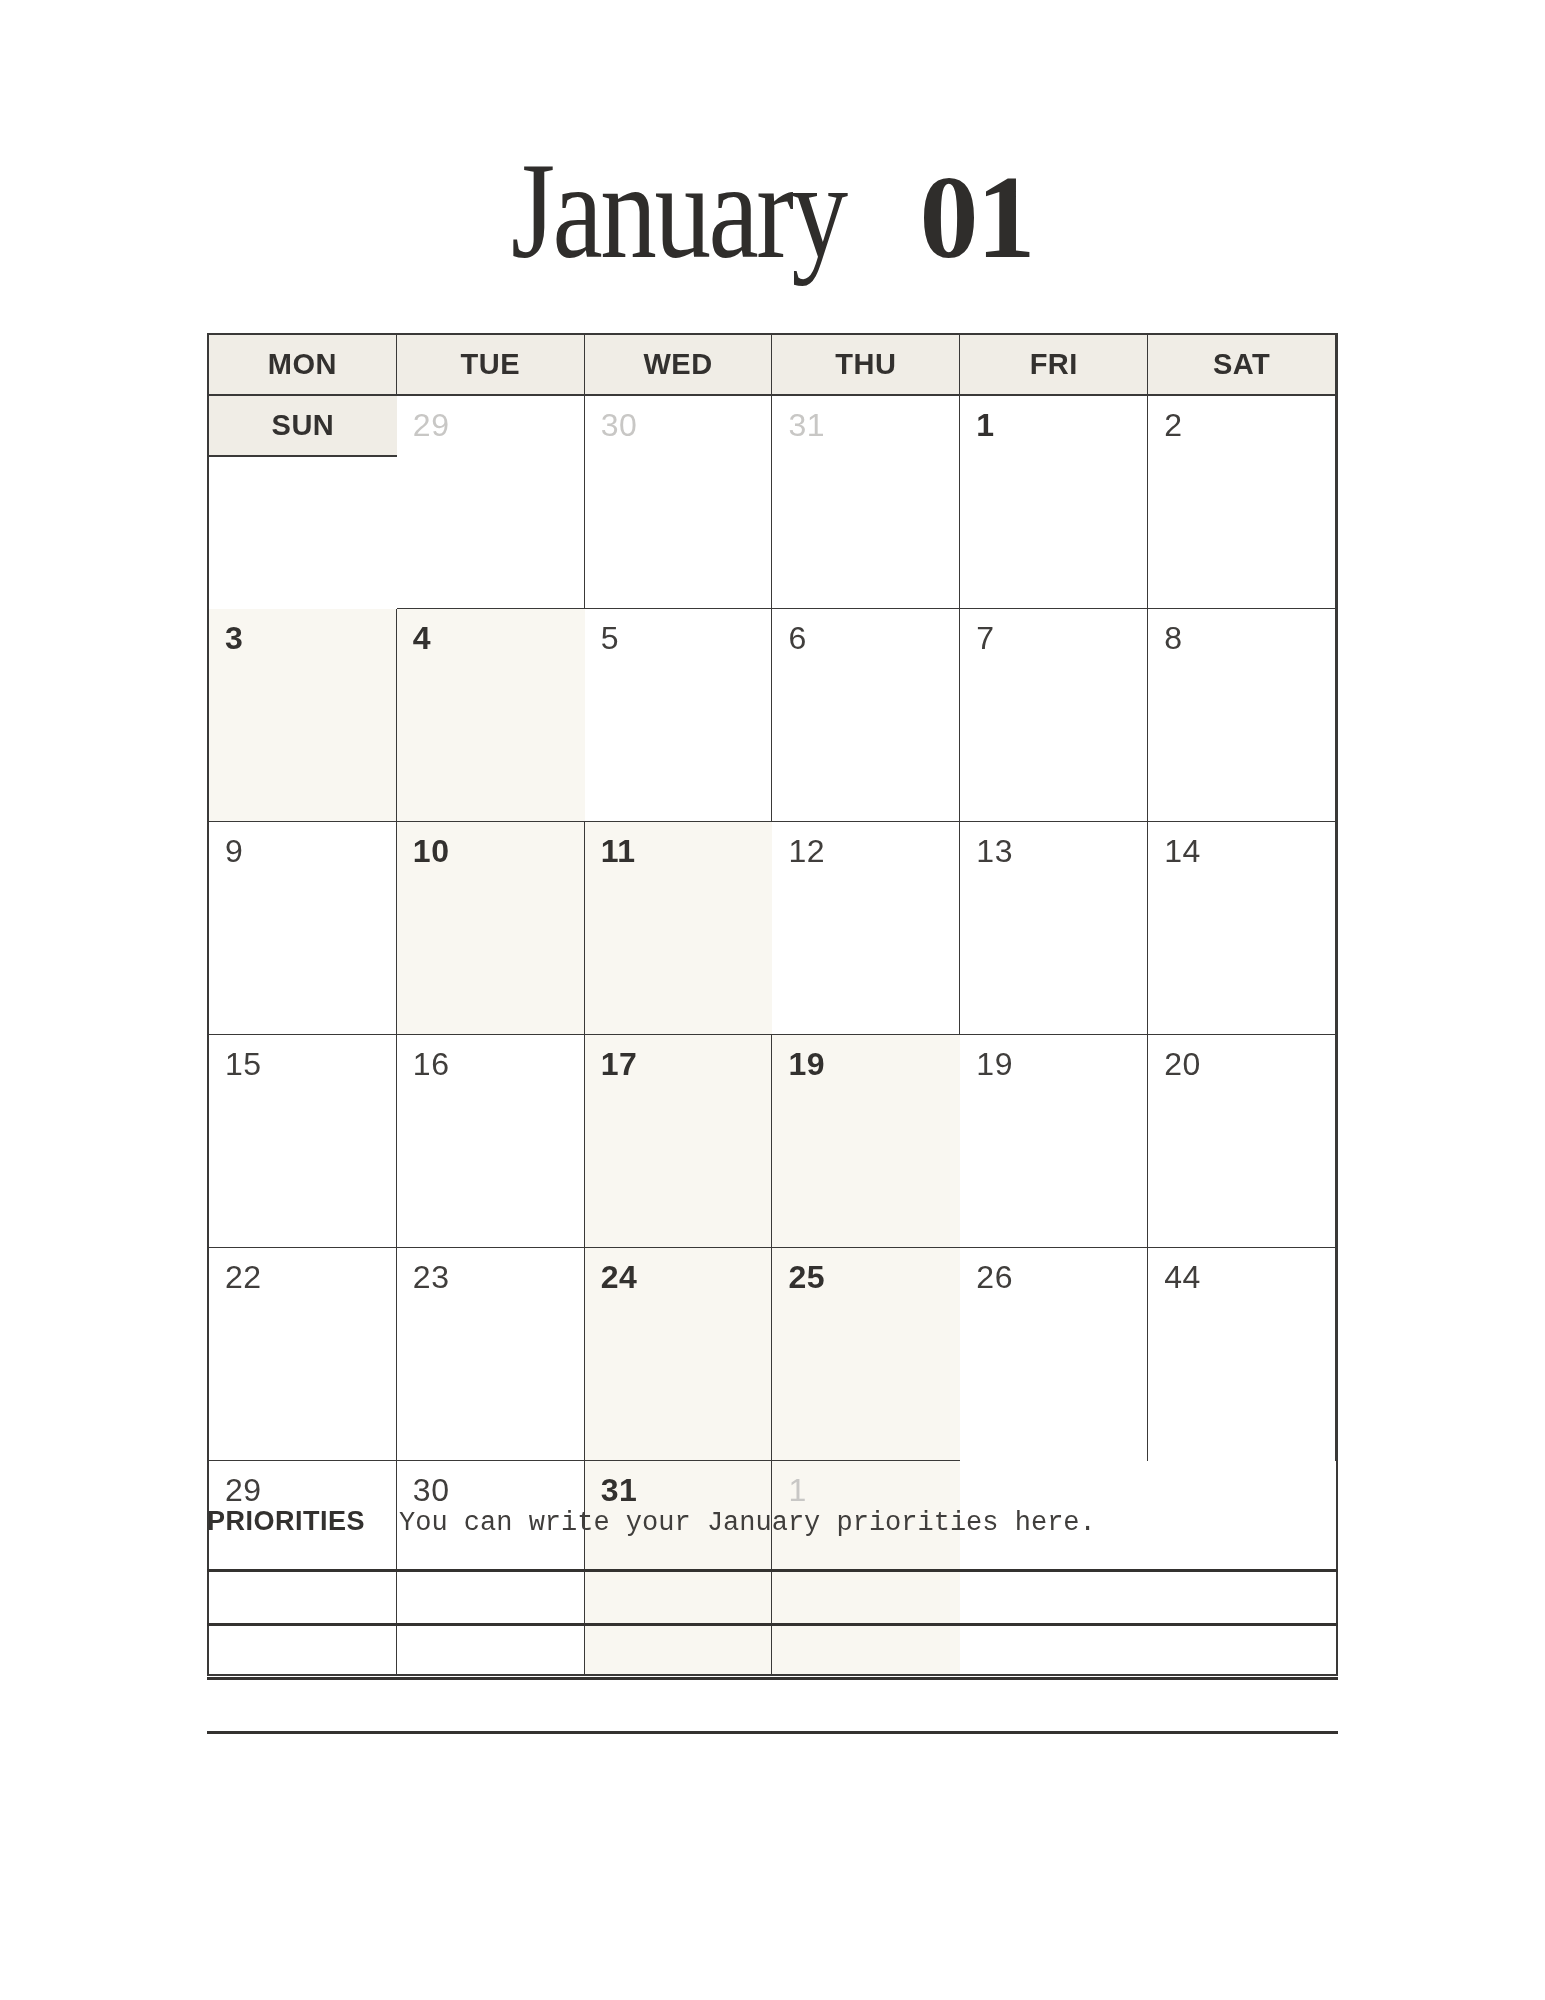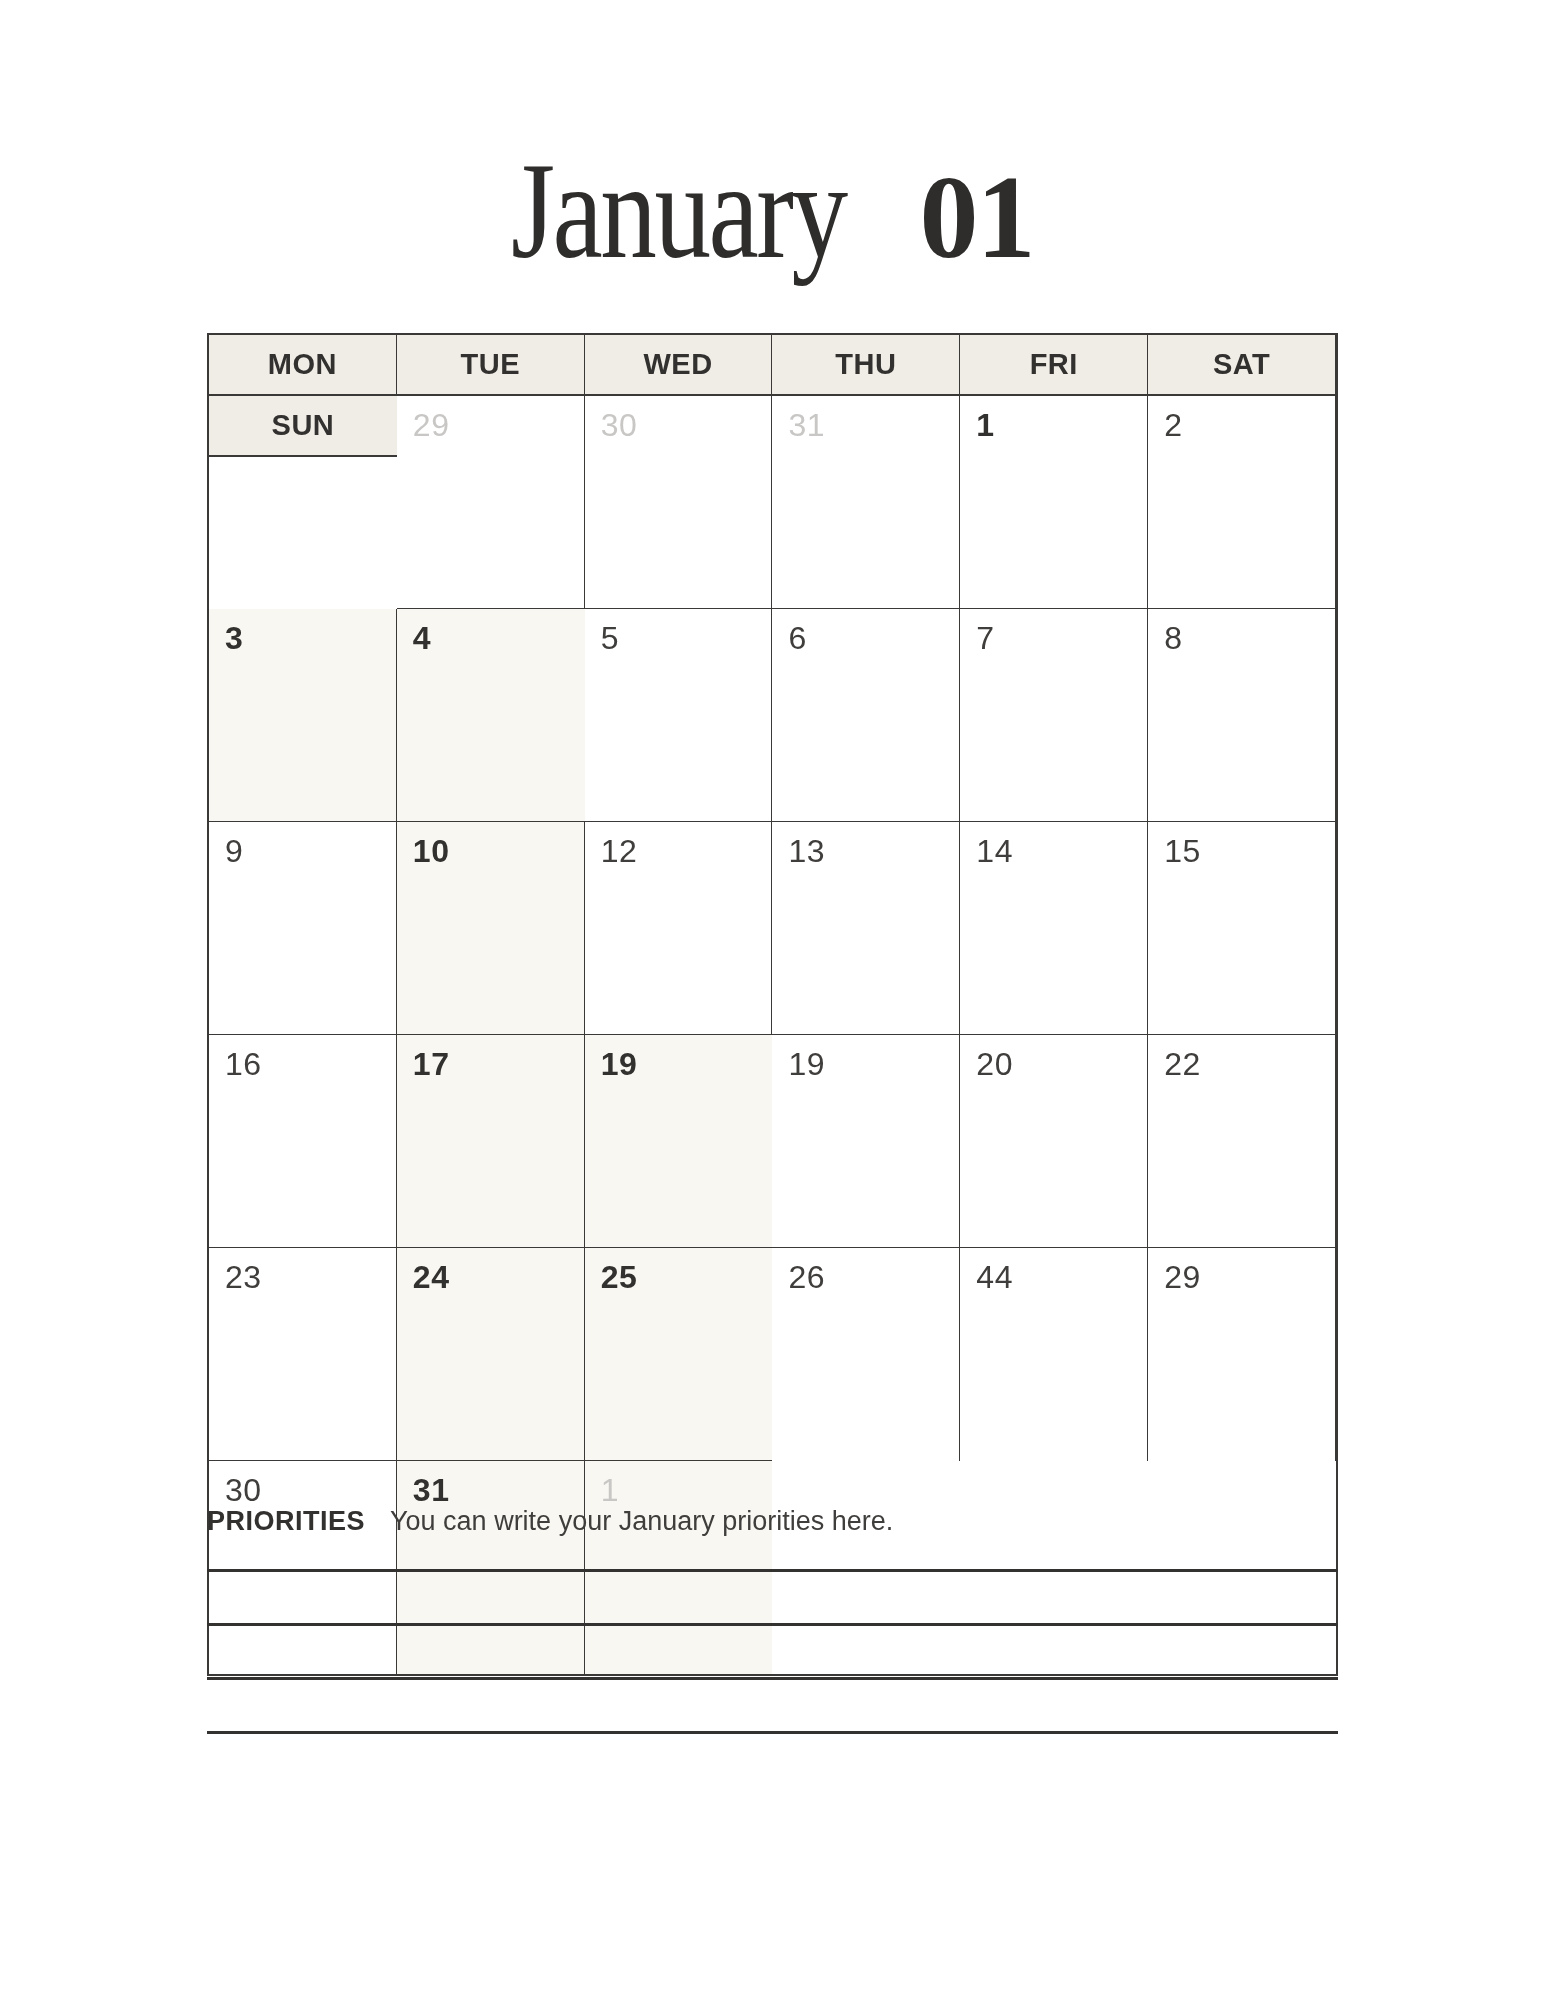--- a/index.html
+++ b/index.html
@@ -93,21 +93,21 @@
   .priorities {
     position: absolute;
     left: 207px;
     top: 1506px;
     width: 1131px;
     font-size: 27px;
     color: #3a3836;
     white-space: nowrap;
   }
   .priorities-label { font-weight: bold; letter-spacing: 0.5px; color: #33312f; }
-  .priorities-hint { margin-left: 25px; color: #403e3c; }
+  .priorities-hint { margin-left: 34px; color: #403e3c; font-family: Liberation Mono, monospace; }
   .writing-line {
     position: absolute;
     left: 207px;
     width: 1131px;
     height: 2.5px;
     background: #343230;
   }
 </style>
 </head>
 <body>
@@ -133,20 +133,21 @@
       <div class="cell"><span class="daynum bold">1</span></div>
       <div class="cell"><span class="daynum">2</span></div>
       <div class="cell weekend"><span class="daynum bold">3</span></div>
       <div class="cell weekend col7"><span class="daynum bold">4</span></div>
       <div class="cell"><span class="daynum">5</span></div>
       <div class="cell"><span class="daynum">6</span></div>
       <div class="cell"><span class="daynum">7</span></div>
       <div class="cell"><span class="daynum">8</span></div>
       <div class="cell"><span class="daynum">9</span></div>
       <div class="cell weekend"><span class="daynum bold">10</span></div>
+      <div class="cell weekend col7"><span class="daynum bold">11</span></div>
       <div class="cell"><span class="daynum">12</span></div>
       <div class="cell"><span class="daynum">13</span></div>
       <div class="cell"><span class="daynum">14</span></div>
       <div class="cell"><span class="daynum">15</span></div>
       <div class="cell"><span class="daynum">16</span></div>
       <div class="cell weekend"><span class="daynum bold">17</span></div>
       <div class="cell weekend col7"><span class="daynum bold">19</span></div>
       <div class="cell"><span class="daynum">19</span></div>
       <div class="cell"><span class="daynum">20</span></div>
       <div class="cell"><span class="daynum">22</span></div>

